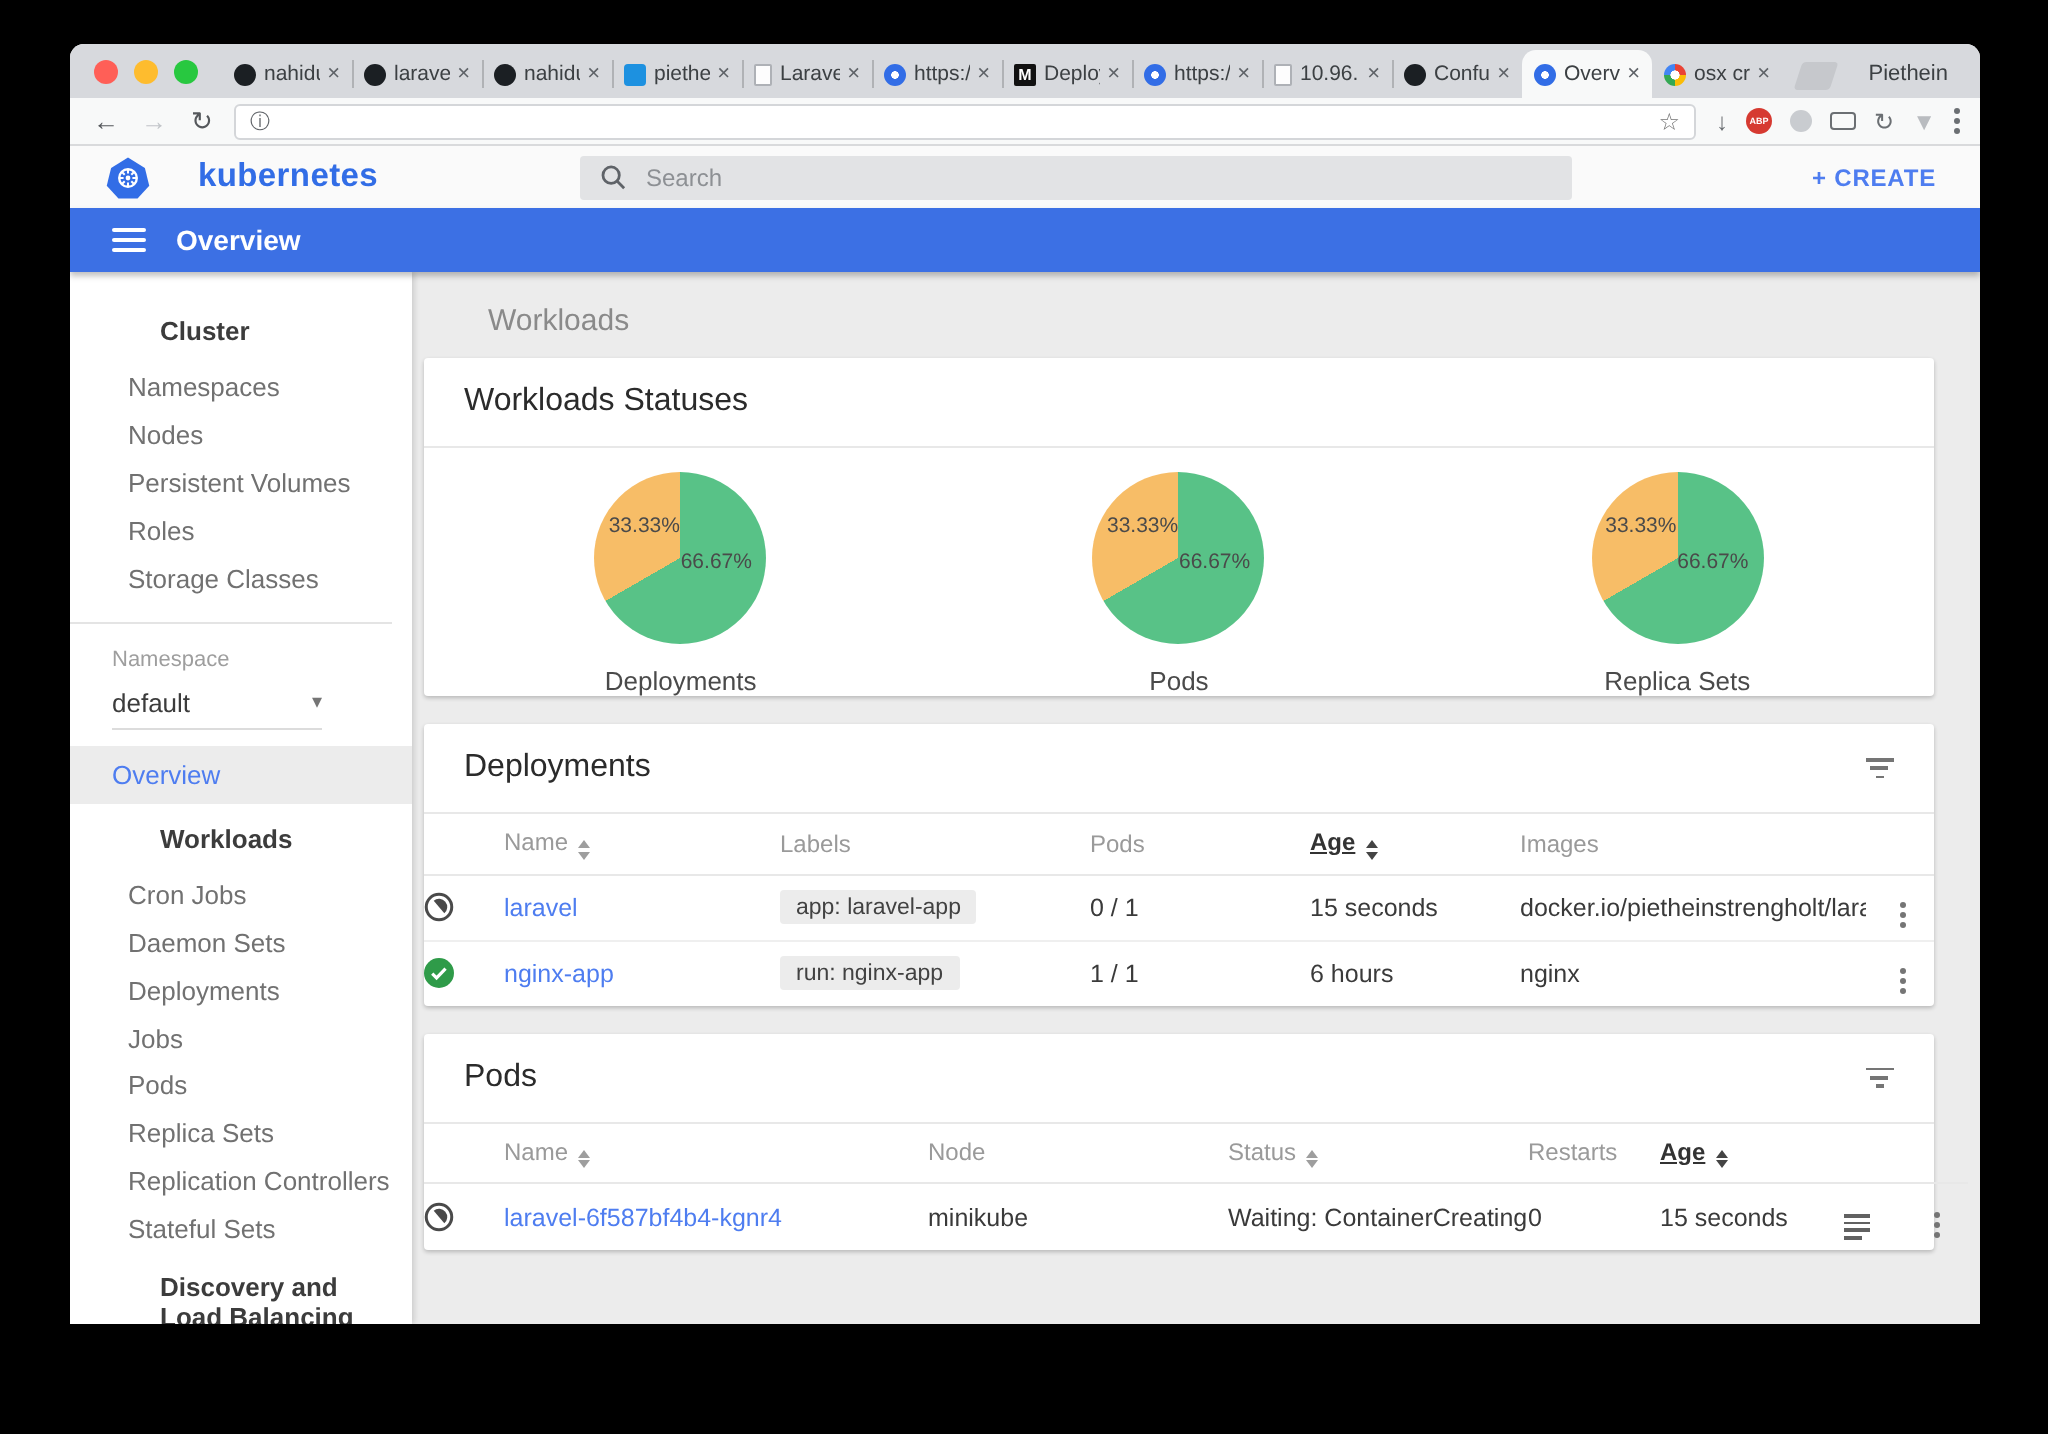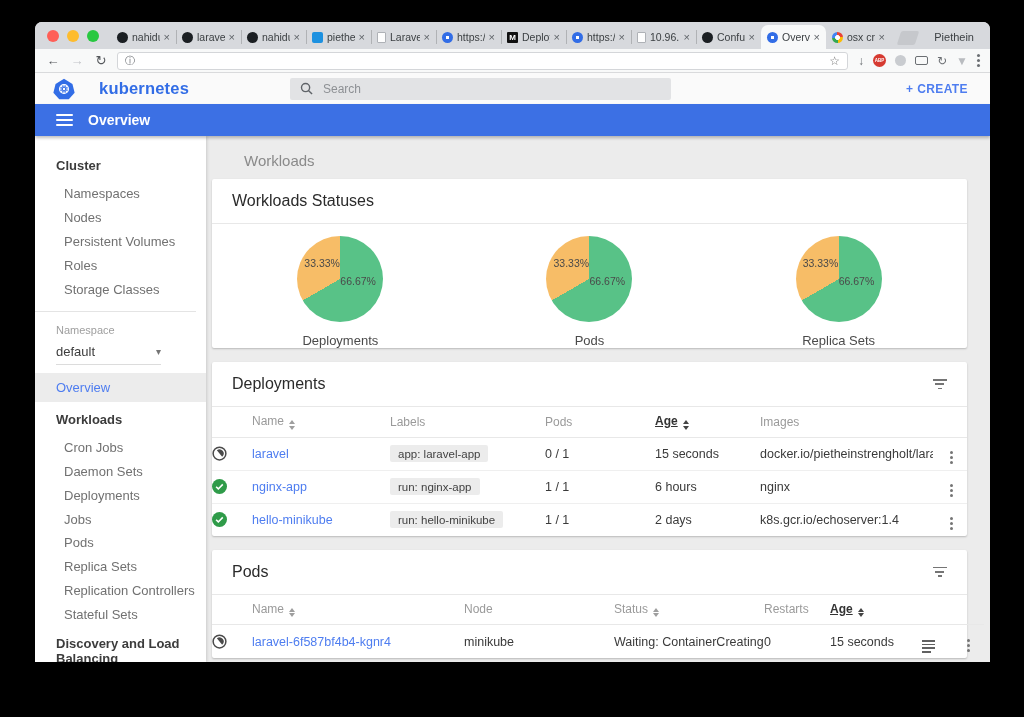--- a/index.html
+++ b/index.html
@@ -42,34 +42,34 @@
   .abp { width:13px; height:13px; border-radius:50%; background:#d63a31; color:#fff; font-size:4.5px; font-weight:bold; display:flex; align-items:center; justify-content:center; }
   .ext-circle { width:11px; height:11px; border-radius:50%; background:#c9ccd0; }
   .ext-van { width:13px; height:9px; border-radius:2px; border:1.5px solid #6b6f73; }
   .vdots { display:inline-flex; flex-direction:column; gap:2px; }
   .vdots i { width:3px; height:3px; border-radius:50%; background:#6b6f73; }
 
   
   .appheader { height:31px; background:#fafafa; display:flex; align-items:center; position:relative; padding-left:18px; }
   .brand { display:flex; align-items:center; gap:24px; }
   .brand-text { color:#326de6; font-size:16.5px; font-weight:bold; letter-spacing:.2px; }
-  .searchbox { position:absolute; left:255px; width:381px; height:22px; background:#e2e3e5; border-radius:2px; display:flex; align-items:center; gap:10px; padding:0 10px; }
+  .searchbox { position:absolute; left:255px; width:496px; height:22px; background:#e2e3e5; border-radius:2px; display:flex; align-items:center; gap:10px; padding:0 10px; }
   .search-placeholder { color:#8d9094; font-size:12px; }
   .create-btn { position:absolute; right:22px; color:#4e7df0; font-size:12px; font-weight:bold; letter-spacing:.4px; }
 
   
   .bluebar { height:32px; background:#3c70e4; display:flex; align-items:center; padding-left:21px; box-shadow:0 2px 3px rgba(0,0,0,.25); position:relative; z-index:3; }
   .bars { display:inline-flex; flex-direction:column; gap:3px; width:17px; }
   .bars i { height:2px; background:#fff; border-radius:1px; }
   .bluebar-title { color:#fff; font-size:14px; font-weight:bold; margin-left:15px; }
 
   
   .content { display:flex; height:526px; background:#ececec; }
   .sidebar { width:171px; background:#fff; box-shadow:1px 0 3px rgba(0,0,0,.15); z-index:2; padding-top:12px; overflow:hidden; font-size:13px; }
-  .side-header { padding:10px 17px 9px 21px; font-weight:bold; color:#3c3c3c; }
+  .side-header { padding:10px 17px 9px 21px; font-weight:bold; color:#3c3c3c;margin-left:24px; }
   .side-item { padding:4.4px 0 4.4px 29px; color:#717171; cursor:pointer; }
   .side-divider { height:1px; background:#e4e4e4; margin:10px 10px 8px 0; }
   .ns-label { font-size:11px; color:#9e9e9e; padding:4px 0 0 21px; }
   .ns-select { margin:8px 24px 8px 21px; padding-bottom:5px; border-bottom:1px solid #dcdcdc; color:#3c3c3c; display:flex; align-items:center; justify-content:space-between; width:105px; }
   .ns-caret { color:#757575; font-size:10px; }
   .side-item.active { background:#ececec; color:#4e7df0; padding:7px 0 7px 21px; margin-top:6px; }
 
   .main { flex:1; padding:12px 23px 0 6px; overflow:hidden; }
   .section-title { color:#8a8a8a; font-size:15px; margin:4px 0 10px 32px; }
   .card { background:#fff; border-radius:2px; box-shadow:0 1px 2px rgba(0,0,0,.22); margin-bottom:14px; }
@@ -362,38 +362,20 @@
                   <svg width="15" height="15" viewBox="0 0 16 16">
                     <circle cx="8" cy="8" r="8" fill="#2f9b49"></circle>
                     <path d="M4.4 8.3l2.3 2.3 4.8-4.9" stroke="#fff" stroke-width="1.7" fill="none"></path>
                   </svg>
                 </td>
             <td><a class="link">nginx-app</a></td>
             <td><span class="chip">run: nginx-app</span></td>
             <td>1 / 1</td>
             <td>6 hours</td>
             <td>nginx</td>
-            <td class="td-menu"><span class="vdots">
-                    <i></i>
-                    <i></i>
-                    <i></i>
-                  </span></td>
-          </tr>
-          <tr>
-            <td class="td-icon">
-                  <svg width="15" height="15" viewBox="0 0 16 16">
-                    <circle cx="8" cy="8" r="8" fill="#2f9b49"></circle>
-                    <path d="M4.4 8.3l2.3 2.3 4.8-4.9" stroke="#fff" stroke-width="1.7" fill="none"></path>
-                  </svg>
-                </td>
-            <td><a class="link">hello-minikube</a></td>
-            <td><span class="chip">run: hello-minikube</span></td>
-            <td>1 / 1</td>
-            <td>2 days</td>
-            <td>k8s.gcr.io/echoserver:1.4</td>
             <td class="td-menu"><span class="vdots">
                     <i></i>
                     <i></i>
                     <i></i>
                   </span></td>
           </tr>
         </tbody>
           </table>
       </div>
 

